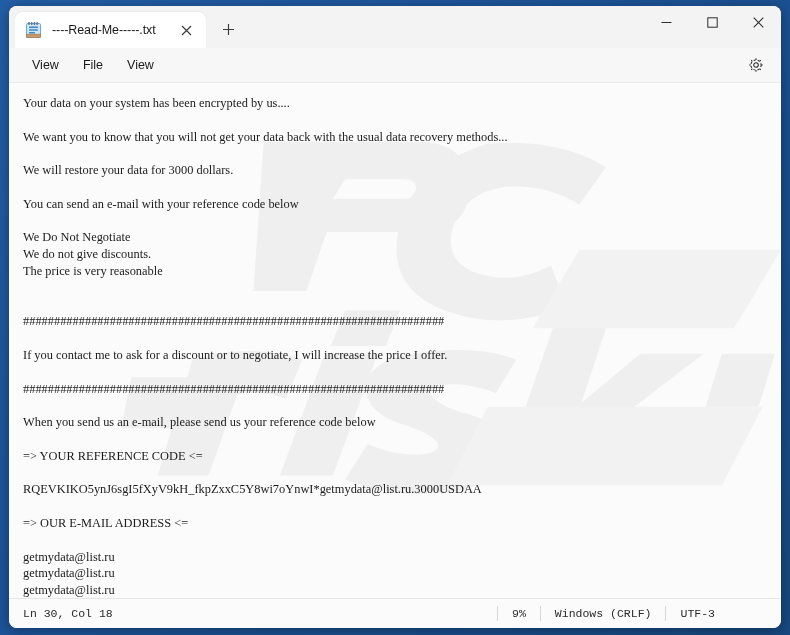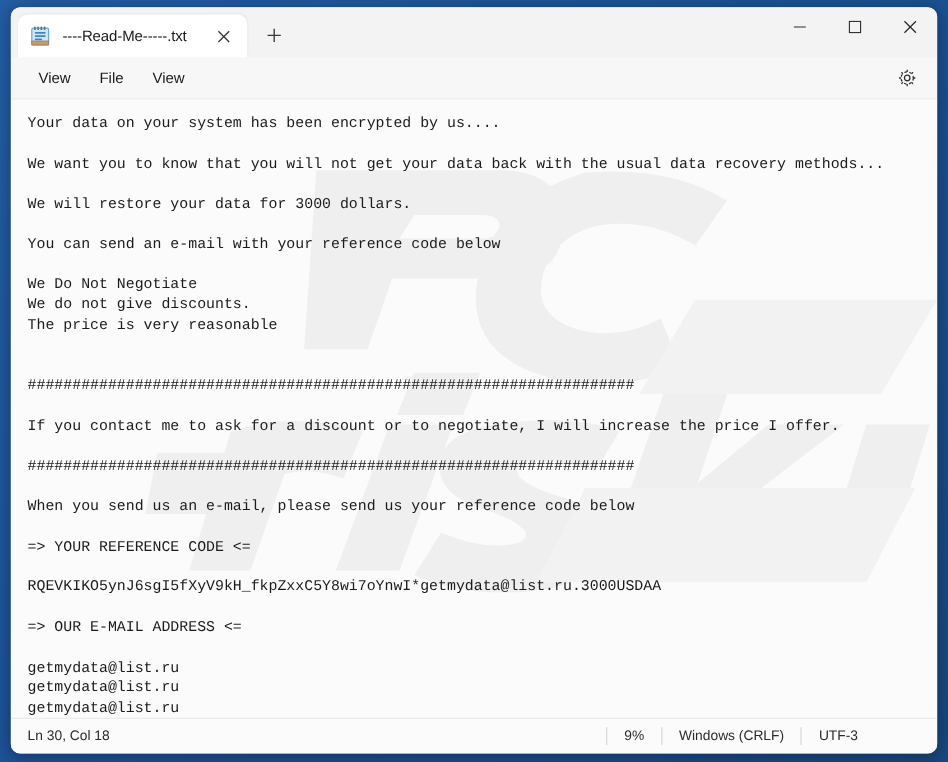--- a/index.html
+++ b/index.html
@@ -156,21 +156,21 @@
   #watermark {
     position: absolute;
     left: 0; top: 0;
     width: 100%; height: 100%;
     pointer-events: none;
     opacity: 1;
   }
   #editor {
     position: relative;
     padding: 12px 4px 0 14px;
-    font-family: Liberation Mono, monospace;
+    font-family: Liberation Serif, serif;
     font-size: 12.4px;
     line-height: 16.8px;
     color: #1b1b1b;
     white-space: pre;
     letter-spacing: 0px;
     z-index: 2;
   }
   #editor .ln { display: block; height: 16.8px; }
   #editor .blank { display: block; height: 16.8px; }
 
@@ -184,20 +184,21 @@
     font-size: 11.5px;
     color: #2b2b2b;
     flex: 0 0 auto;
   }
   .sb-cell {
     padding: 0 14px;
     height: 16px;
     display: flex;
     align-items: center;
     cursor: pointer;
+    font-family: Liberation Mono, monospace;
   }
   .sb-sep {
     width: 1px;
     height: 15px;
     background: #d8d8d8;
   }
   .sb-grow { flex: 1 1 auto; }
 </style>
 </head>
 <body>

